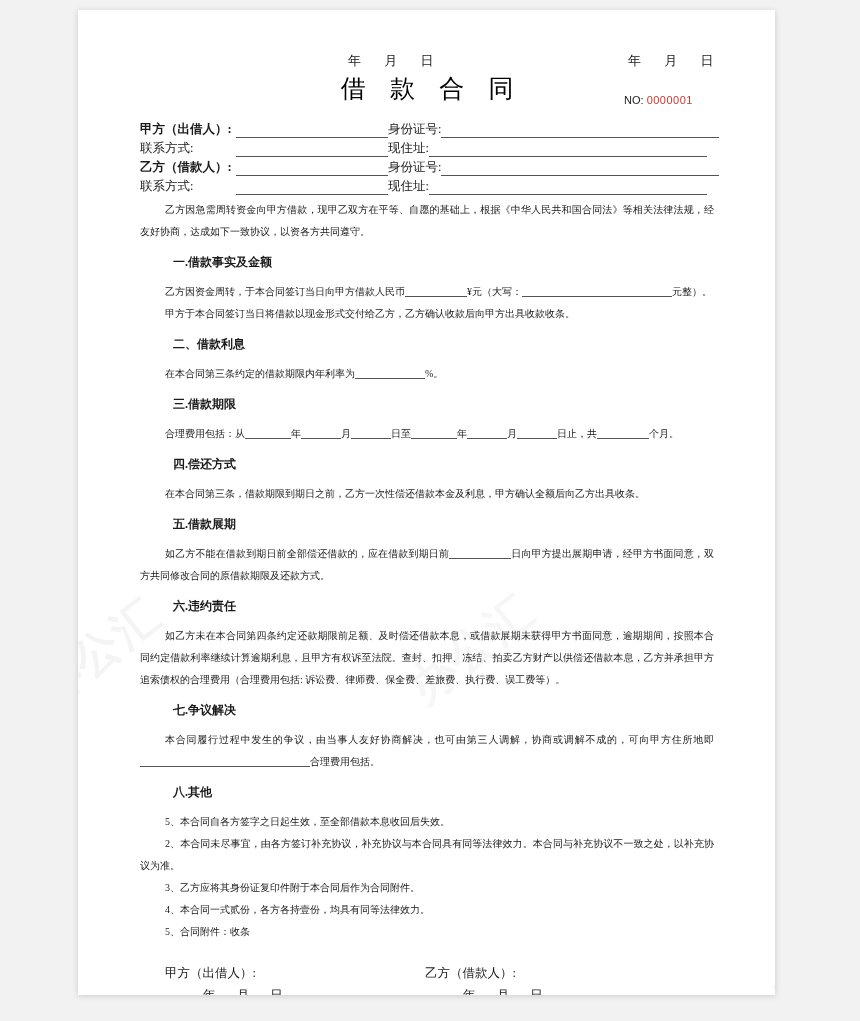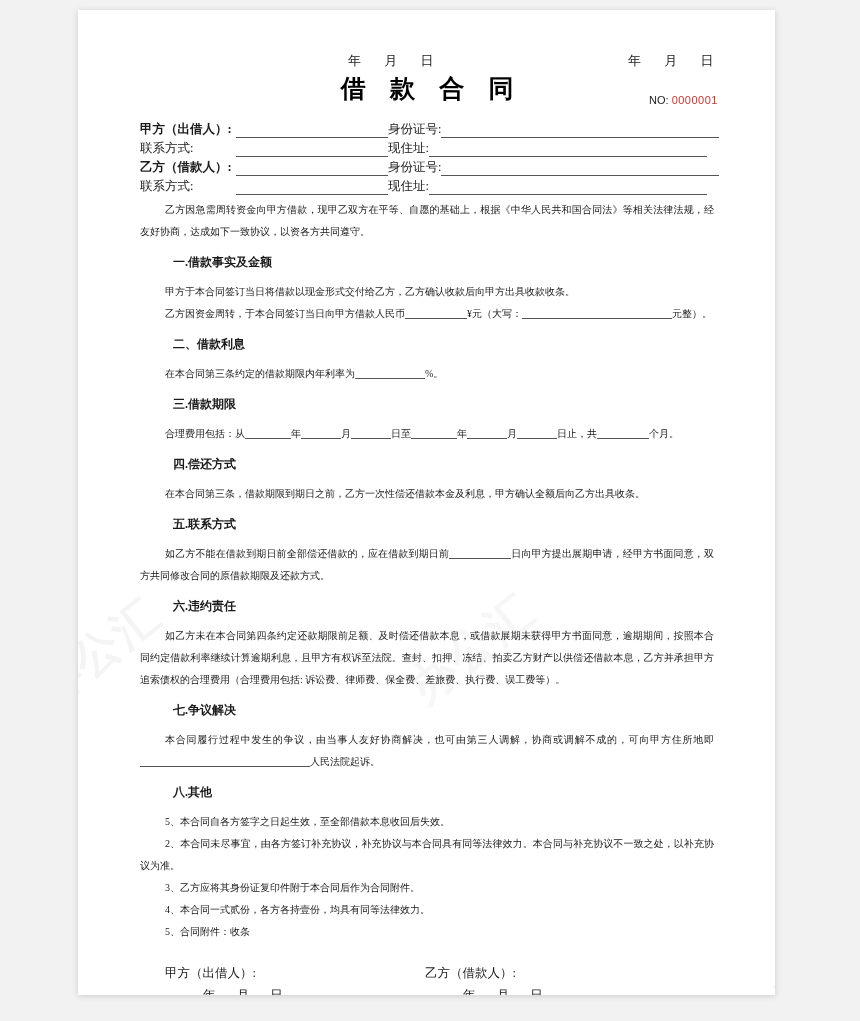--- a/index.html
+++ b/index.html
@@ -68,30 +68,30 @@
   .hdr-dates .right-ymd {
     position: absolute; left: 488px; top: 0;
   }
   .title-row {
     position: relative;
     height: 34px;
   }
   .doc-title {
     text-align: center;
     font-size: 25px;
-    font-weight: bold;
+    font-weight: normal;
     letter-spacing: 9px;
     padding-left: 9px;
     line-height: 30px;
     margin: 0;
     color: #000;
   }
   .no-box {
     position: absolute;
-    left: 509px;
+    left: 484px;
     top: 20px;
     font-size: 11px;
     font-family: "Liberation Sans", sans-serif;
     color: #222;
     white-space: nowrap;
   }
   .no-box .no-value { color: #d0342c; letter-spacing: 0.5px; }
 
   
   .party-block {
@@ -217,40 +217,40 @@
         <span class="lbl lbl-left-w">联系方式:</span>
         <span class="rule rule-a"></span>
         <span class="lbl">现住址:</span>
         <span class="rule rule-b"></span>
       </div>
     </div>
 
     <p class="para intro">乙方因急需周转资金向甲方借款，现甲乙双方在平等、自愿的基础上，根据《中华人民共和国合同法》等相关法律法规，经友好协商，达成如下一致协议，以资各方共同遵守。</p>
 
     <p class="head">一.借款事实及金额</p>
+    <p class="para"><span>乙方因资金周转，于本合同签订当日向甲方借款人民币</span><span class="ul u-62"></span><span>¥元（大写：</span><span class="ul u-150"></span><span>元整）。</span></p>
     <p class="para">甲方于本合同签订当日将借款以现金形式交付给乙方，乙方确认收款后向甲方出具收款收条。</p>
-    <p class="para"><span>乙方因资金周转，于本合同签订当日向甲方借款人民币</span><span class="ul u-62"></span><span>¥元（大写：</span><span class="ul u-150"></span><span>元整）。</span></p>
 
     <p class="head">二、借款利息</p>
     <p class="para"><span>在本合同第三条约定的借款期限内年利率为</span><span class="ul u-70"></span><span>%。</span></p>
 
     <p class="head">三.借款期限</p>
     <p class="para"><span>合理费用包括：从</span><span class="ul u-46"></span><span>年</span><span class="ul u-40"></span><span>月</span><span class="ul u-40"></span><span>日至</span><span class="ul u-46"></span><span>年</span><span class="ul u-40"></span><span>月</span><span class="ul u-40"></span><span>日止，共</span><span class="ul u-52"></span><span>个月。</span></p>
 
     <p class="head">四.偿还方式</p>
     <p class="para">在本合同第三条，借款期限到期日之前，乙方一次性偿还借款本金及利息，甲方确认全额后向乙方出具收条。</p>
 
-    <p class="head">五.联系方式</p>
+    <p class="head">五.借款展期</p>
     <p class="para"><span>如乙方不能在借款到期日前全部偿还借款的，应在借款到期日前</span><span class="ul u-62"></span><span>日向甲方提出展期申请，经甲方书面同意，双方共同修改合同的原借款期限及还款方式。</span></p>
 
     <p class="head">六.违约责任</p>
     <p class="para">如乙方未在本合同第四条约定还款期限前足额、及时偿还借款本息，或借款展期未获得甲方书面同意，逾期期间，按照本合同约定借款利率继续计算逾期利息，且甲方有权诉至法院。查封、扣押、冻结、拍卖乙方财产以供偿还借款本息，乙方并承担甲方追索债权的合理费用（合理费用包括: 诉讼费、律师费、保全费、差旅费、执行费、误工费等）。</p>
 
     <p class="head">七.争议解决</p>
-    <p class="para"><span>本合同履行过程中发生的争议，由当事人友好协商解决，也可由第三人调解，协商或调解不成的，可向甲方住所地即</span><span class="ul u-170"></span><span>人民法院起诉。</span></p>
+    <p class="para"><span>本合同履行过程中发生的争议，由当事人友好协商解决，也可由第三人调解，协商或调解不成的，可向甲方住所地即</span><span class="ul u-170"></span><span>合理费用包括。</span></p>
 
     <p class="head">八.其他</p>
     <p class="para">5、本合同自各方签字之日起生效，至全部借款本息收回后失效。</p>
     <p class="para">2、本合同未尽事宜，由各方签订补充协议，补充协议与本合同具有同等法律效力。本合同与补充协议不一致之处，以补充协议为准。</p>
     <p class="para">3、乙方应将其身份证复印件附于本合同后作为合同附件。</p>
     <p class="para">4、本合同一式贰份，各方各持壹份，均具有同等法律效力。</p>
     <p class="para">5、合同附件：收条</p>
 
     <div class="sign-block">
       <div class="sign-col a">

